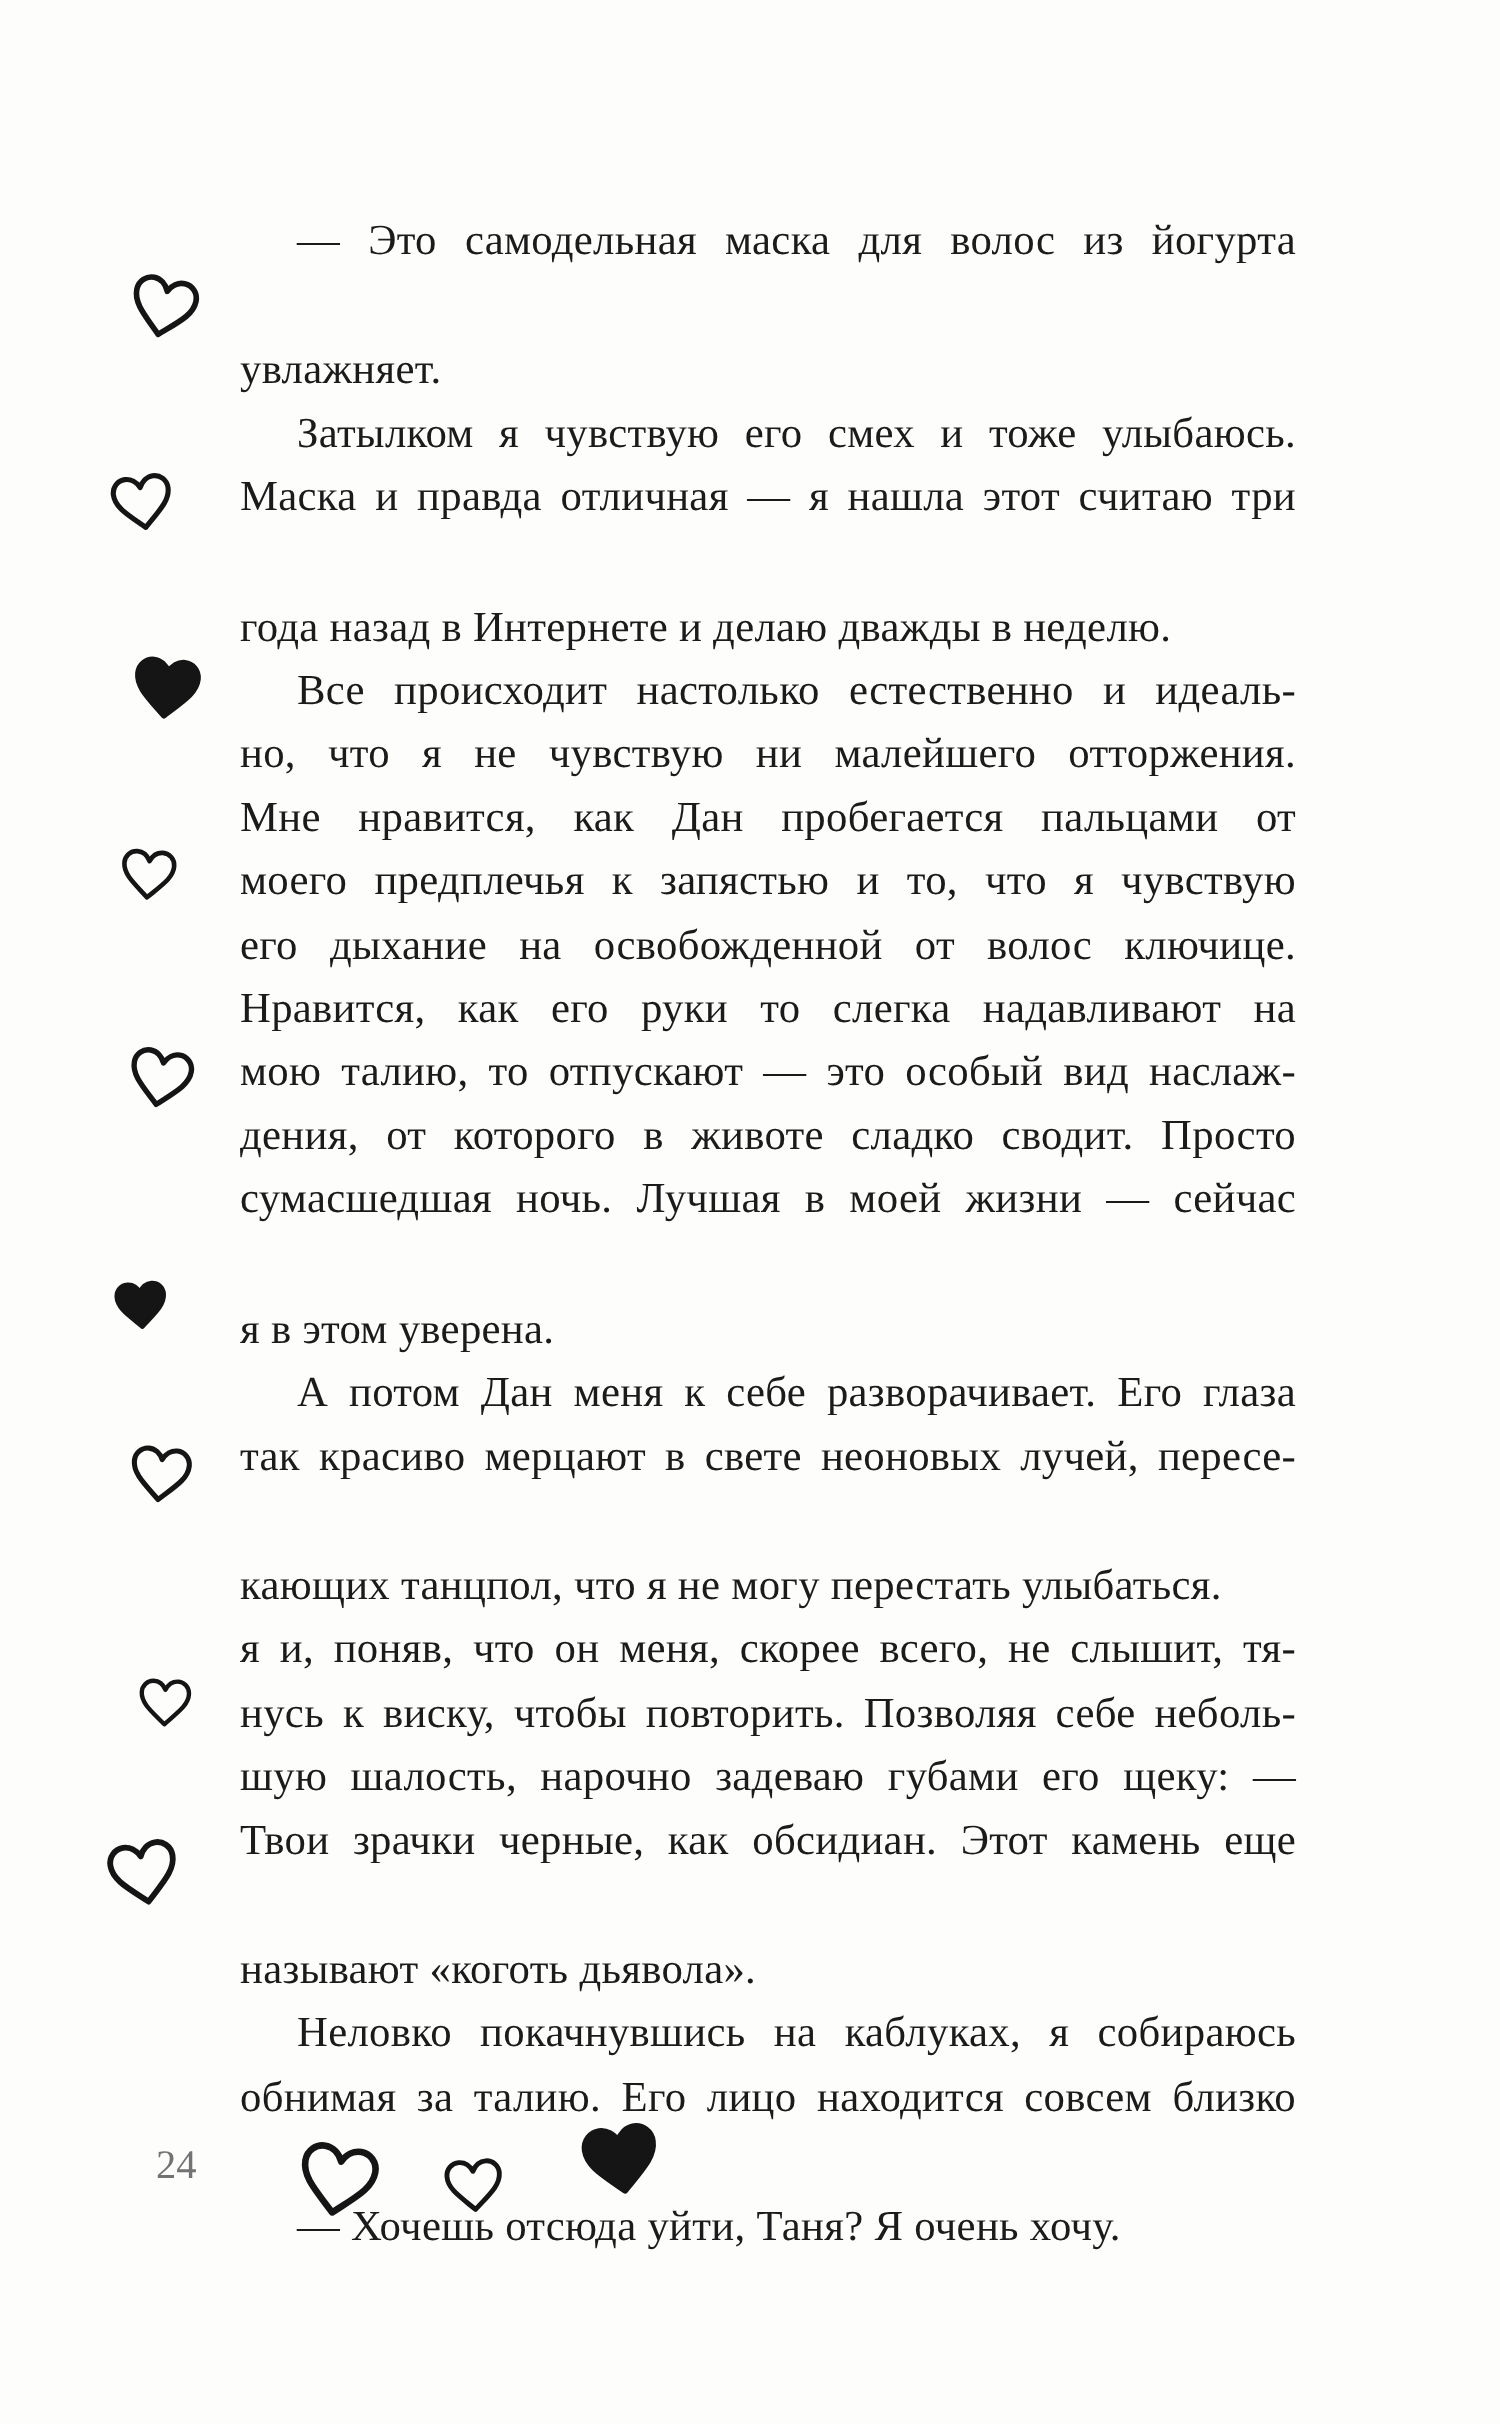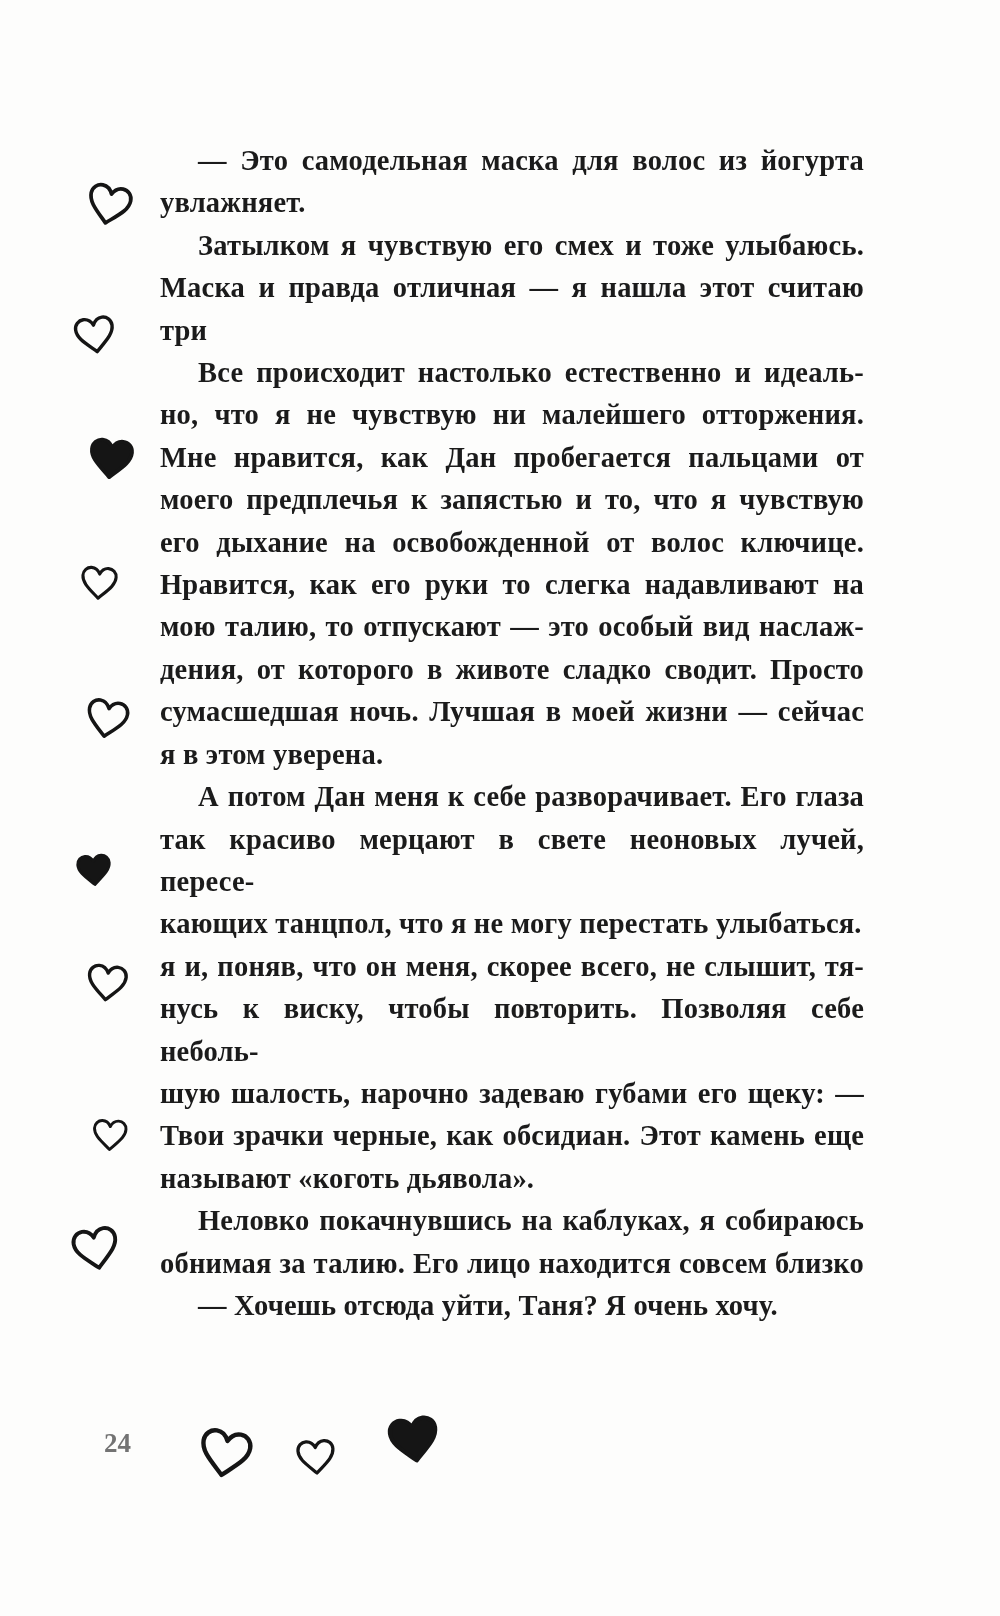--- a/index.html
+++ b/index.html
@@ -8,39 +8,39 @@
     background: #fdfdfc;
   }
   .page {
     position: relative;
     width: 1000px;
     height: 1616px;
     background: #fdfdfc;
     overflow: hidden;
     font-family: "Liberation Serif", "DejaVu Serif", serif;
     color: #1b1b1b;
-    font-weight: bold;
   }
   .text-block {
     position: absolute;
     left: 160px;
     top: 140px;
     width: 704px;
     font-size: 28.5px;
     line-height: 42.4px;
     letter-spacing: 0.2px;
   }
   .paragraph { margin: 0; }
   .line {
     text-align: justify;
     text-align-last: justify;
     white-space: normal;
   }
   .line.last {
     text-align-last: left;
+    margin-top: 44px;
   }
   .line.first {
     text-indent: 38px;
   }
   .heart {
     position: absolute;
     display: block;
   }
   .page-number {
     position: absolute;
@@ -93,20 +93,21 @@
       </svg>
     </div>
   <div class="text-block">
       <div class="paragraph">
         <div class="line first">— Это самодельная маска для волос из йогурта</div>
         <div class="line last">увлажняет.</div>
       </div>
       <div class="paragraph">
         <div class="line first">Затылком я чувствую его смех и тоже улыбаюсь.</div>
         <div class="line">Маска и правда отличная — я нашла этот считаю три</div>
+        <div class="line last">года назад в Интернете и делаю дважды в неделю.</div>
       </div>
       <div class="paragraph">
         <div class="line first">Все происходит настолько естественно и идеаль-</div>
         <div class="line">но, что я не чувствую ни малейшего отторжения.</div>
         <div class="line">Мне нравится, как Дан пробегается пальцами от</div>
         <div class="line">моего предплечья к запястью и то, что я чувствую</div>
         <div class="line">его дыхание на освобожденной от волос ключице.</div>
         <div class="line">Нравится, как его руки то слегка надавливают на</div>
         <div class="line">мою талию, то отпускают — это особый вид наслаж-</div>
         <div class="line">дения, от которого в животе сладко сводит. Просто</div>

